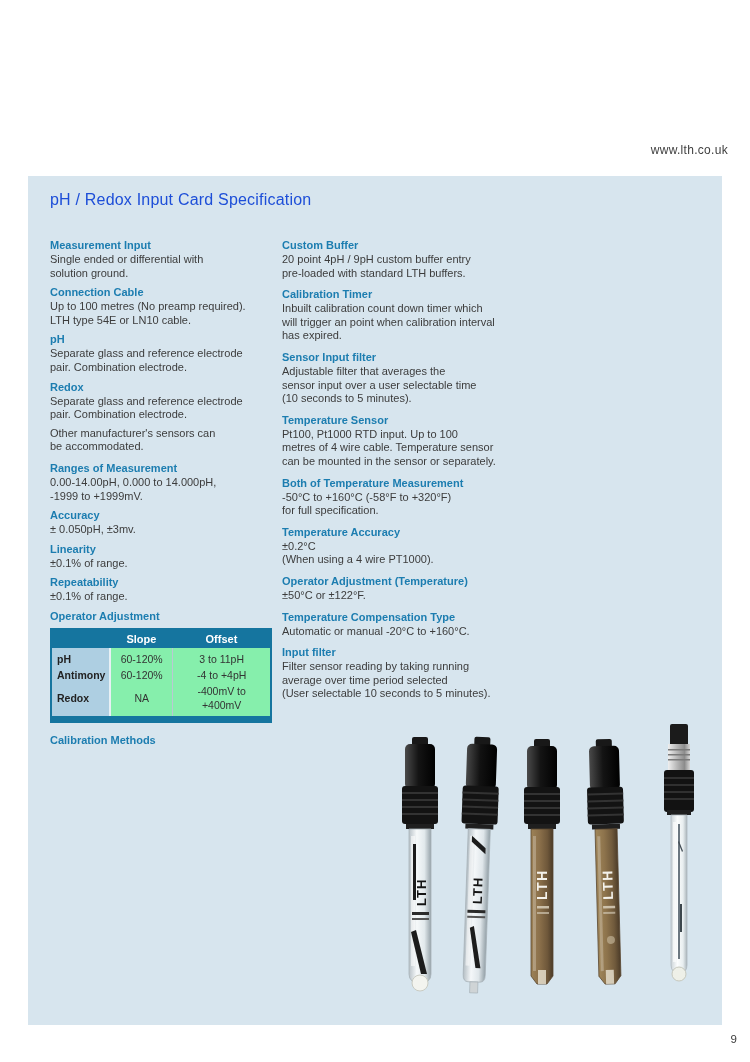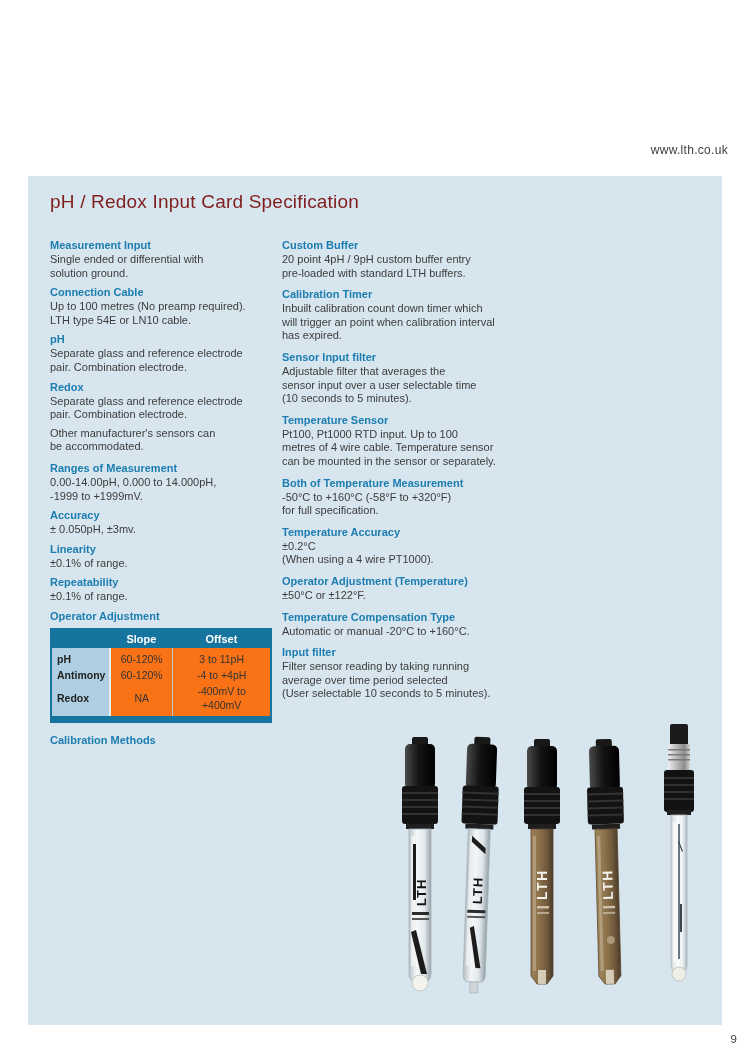--- a/index.html
+++ b/index.html
@@ -18,21 +18,21 @@
   }
 
   .panel {
     position: absolute; left: 28px; top: 176px;
     width: 694px; height: 849px;
     background: #d7e5ee;
   }
 
   .title {
     position: absolute; left: 22px; top: 15px;
-    font-size: 19px; font-weight: 400; color: #7f1d1d;
+    font-size: 16px; font-weight: 400; color: #1d4ed8;
     letter-spacing: 0.2px;
   }
 
   .col { position: absolute; top: 62px; }
   .col-left  { left: 22px;  width: 228px; }
   .col-right { left: 254px; width: 262px; }
 
   .sec { margin-bottom: 5px; }
   .col-right .sec { margin-bottom: 7px; }
   .hd {
@@ -41,21 +41,21 @@
   }
   .bd {
     font-size: 11px; color: #3c3c3c; line-height: 13.6px;
     white-space: pre-line;
   }
   .note { margin: 2px 0 7px 0; }
 
   table.spec-table {
     border-collapse: collapse;
     margin: 4px 0 10px 0;
-    background: #f97316;
+    background: #86efac;
     border: 2px solid #15759f;
     border-bottom: 7px solid #15759f;
     font-size: 10.5px;
     table-layout: fixed;
   }
   .spec-table th {
     background: #15759f; color: #ffffff; font-weight: bold;
     padding: 3px 4px; text-align: center; font-size: 11px;
   }
   .spec-table th.corner { width: 57px; }

